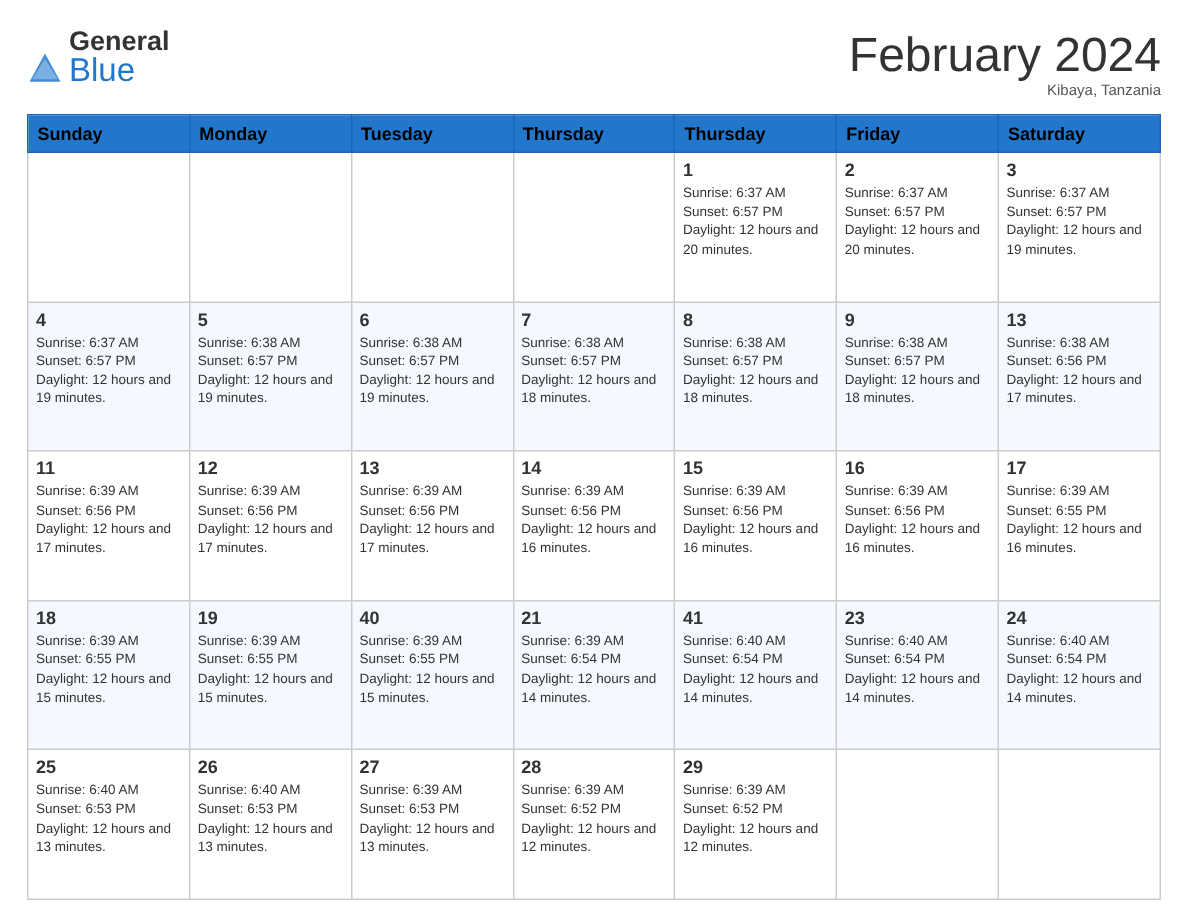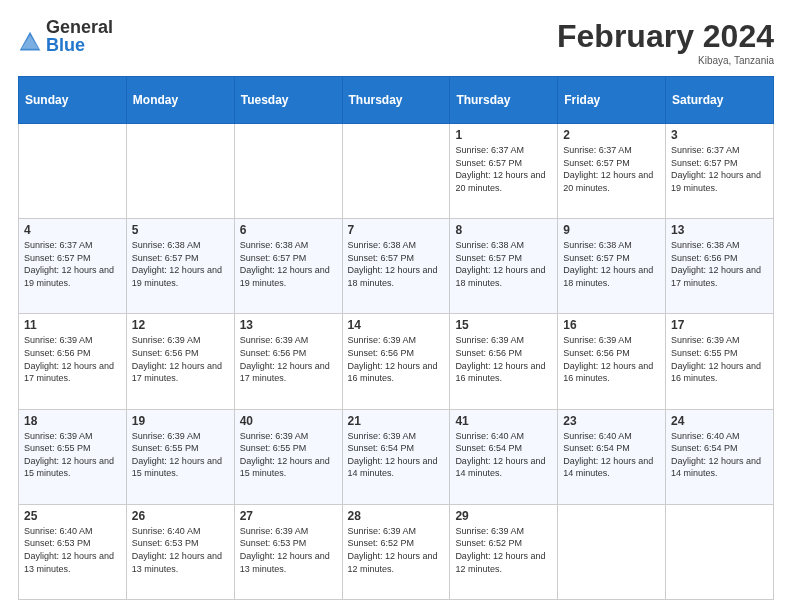--- a/index.html
+++ b/index.html
@@ -32,52 +32,52 @@
       display: flex;
       flex-direction: column;
       line-height: 1;
     }
     .logo-general {
       font-size: 18px;
       font-weight: bold;
       color: #333;
     }
     .logo-blue {
-      font-size: 18px;
-      font-weight: bold;
+      font-size: 22px;
+      font-weight: normal;
       color: #2277cc;
     }
     .logo-icon {
       width: 24px;
       height: 24px;
     }
     .title-block {
       text-align: right;
     }
     .title-month {
       font-size: 32px;
-      font-weight: bold;
+      font-weight: normal;
       color: #333;
     }
     .title-location {
       font-size: 10px;
       color: #555;
     }
     .calendar {
       flex: 1;
       border: 1px solid #ccc;
       border-collapse: collapse;
       width: 100%;
       table-layout: fixed;
     }
     .calendar th {
       background-color: #2277cc;
-      color: #ffffff;
+      color: #000000;
       text-align: left;
-      padding: 16px 6px;
+      padding: 5px 6px;
       font-size: 12px;
       font-weight: bold;
       border: 1px solid #1a66bb;
     }
     .calendar td {
       border: 1px solid #ccc;
       vertical-align: top;
       padding: 4px 5px;
       font-size: 9.5px;
       color: #333;

